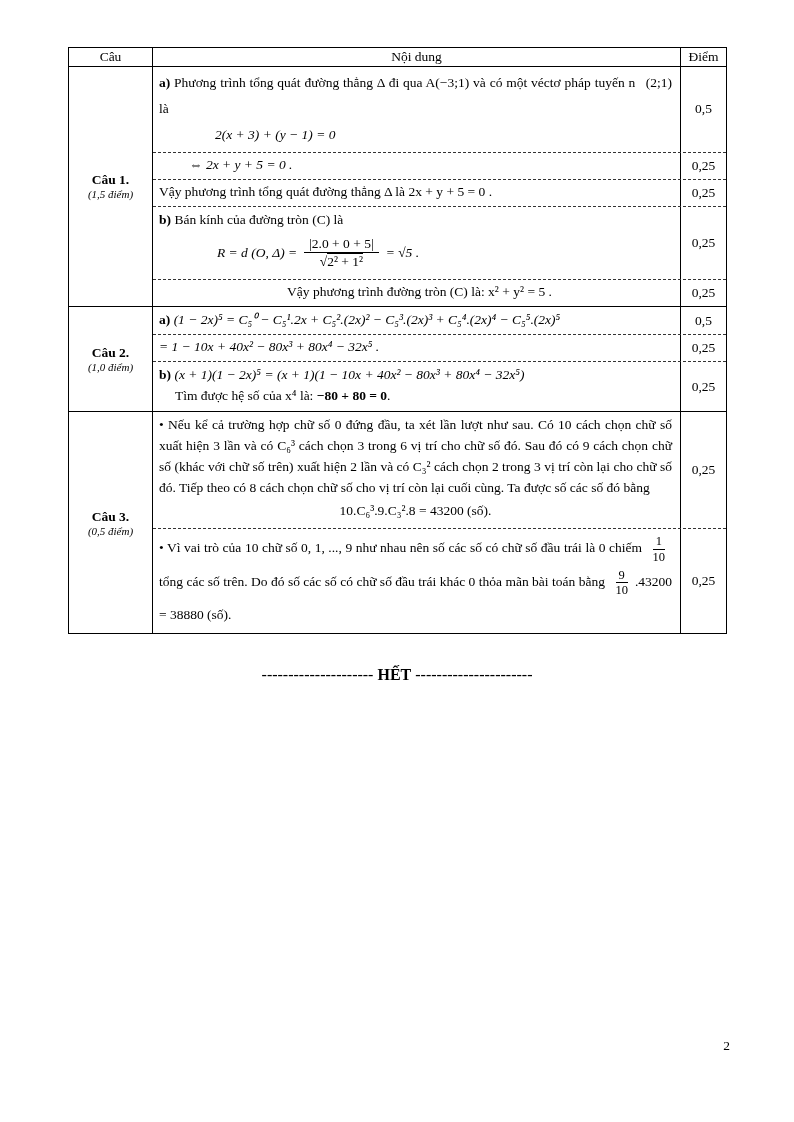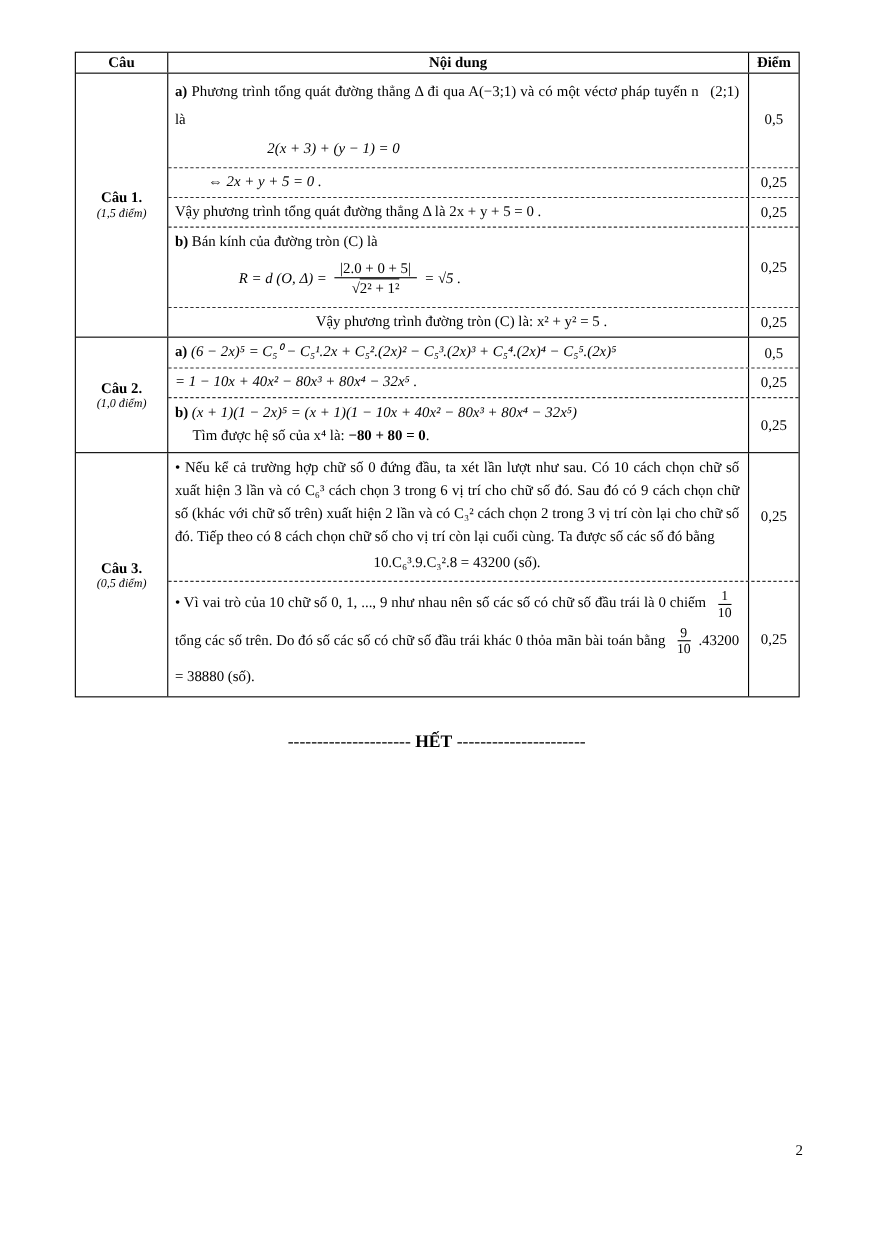--- a/index.html
+++ b/index.html
@@ -12,21 +12,21 @@
     font-size: 13.5px;
     color: #000;
     overflow: hidden;
   }
   .doc-table {
     position: absolute;
     left: 68px; top: 47px;
     width: 659px;
     border: 1px solid #000;
   }
-  .thead { display:flex; font-weight:bold; border-bottom:1px solid #000; }
+  .thead { display:flex; font-weight:normal; border-bottom:1px solid #000; }
   .thead > div { padding: 1px 2px; text-align:center; }
   .th-cau { width:84px; border-right:1px solid #000; }
   .th-noidung { flex:1; }
   .th-diem { width:46px; border-left:1px solid #000; }
 
   .group { display:flex; border-bottom:1px solid #000; }
   .group:last-child { border-bottom:none; }
   .cau-cell {
     width:84px; border-right:1px solid #000;
     display:flex; flex-direction:column; justify-content:center; align-items:center;
@@ -89,21 +89,21 @@
     <div class="group">
       <div class="cau-cell">
         <div class="cau-label">Câu 1.</div>
         <div class="cau-sub">(1,5 điểm)</div>
       </div>
       <div class="rows">
 
         <div class="subrow">
           <div class="cell-content">
             <p class="para loose"><b class="marker">a)</b> <span>Phương trình tổng quát đường thẳng Δ đi qua A(−3;1) và có một véctơ pháp tuyến n⃗(2;1) là</span></p>
-            <div class="formula-line math" style="margin-left:84px">2(x + 3) + (y − 1) = 0</div>
+            <div class="formula-line math" style="margin-left:56px">2(x + 3) + (y − 1) = 0</div>
           </div>
           <div class="cell-diem">0,5</div>
         </div>
 
         <div class="subrow">
           <div class="cell-content">
             <p class="para compact math" style="margin-left:30px; text-align:left">⇔ 2x + y + 5 = 0 .</p>
           </div>
           <div class="cell-diem">0,25</div>
         </div>
@@ -142,21 +142,21 @@
 
     <div class="group">
       <div class="cau-cell">
         <div class="cau-label">Câu 2.</div>
         <div class="cau-sub">(1,0 điểm)</div>
       </div>
       <div class="rows">
 
         <div class="subrow">
           <div class="cell-content">
-            <p class="para" style="text-align:left"><b class="marker">a)</b> <span class="math">(6 − 2x)⁵ = C₅⁰ − C₅¹.2x + C₅².(2x)² − C₅³.(2x)³ + C₅⁴.(2x)⁴ − C₅⁵.(2x)⁵</span></p>
+            <p class="para" style="text-align:left"><b class="marker">a)</b> <span class="math">(1 − 2x)⁵ = C₅⁰ − C₅¹.2x + C₅².(2x)² − C₅³.(2x)³ + C₅⁴.(2x)⁴ − C₅⁵.(2x)⁵</span></p>
           </div>
           <div class="cell-diem">0,5</div>
         </div>
 
         <div class="subrow">
           <div class="cell-content">
             <p class="para compact math" style="text-align:left">= 1 − 10x + 40x² − 80x³ + 80x⁴ − 32x⁵ .</p>
           </div>
           <div class="cell-diem">0,25</div>
         </div>

